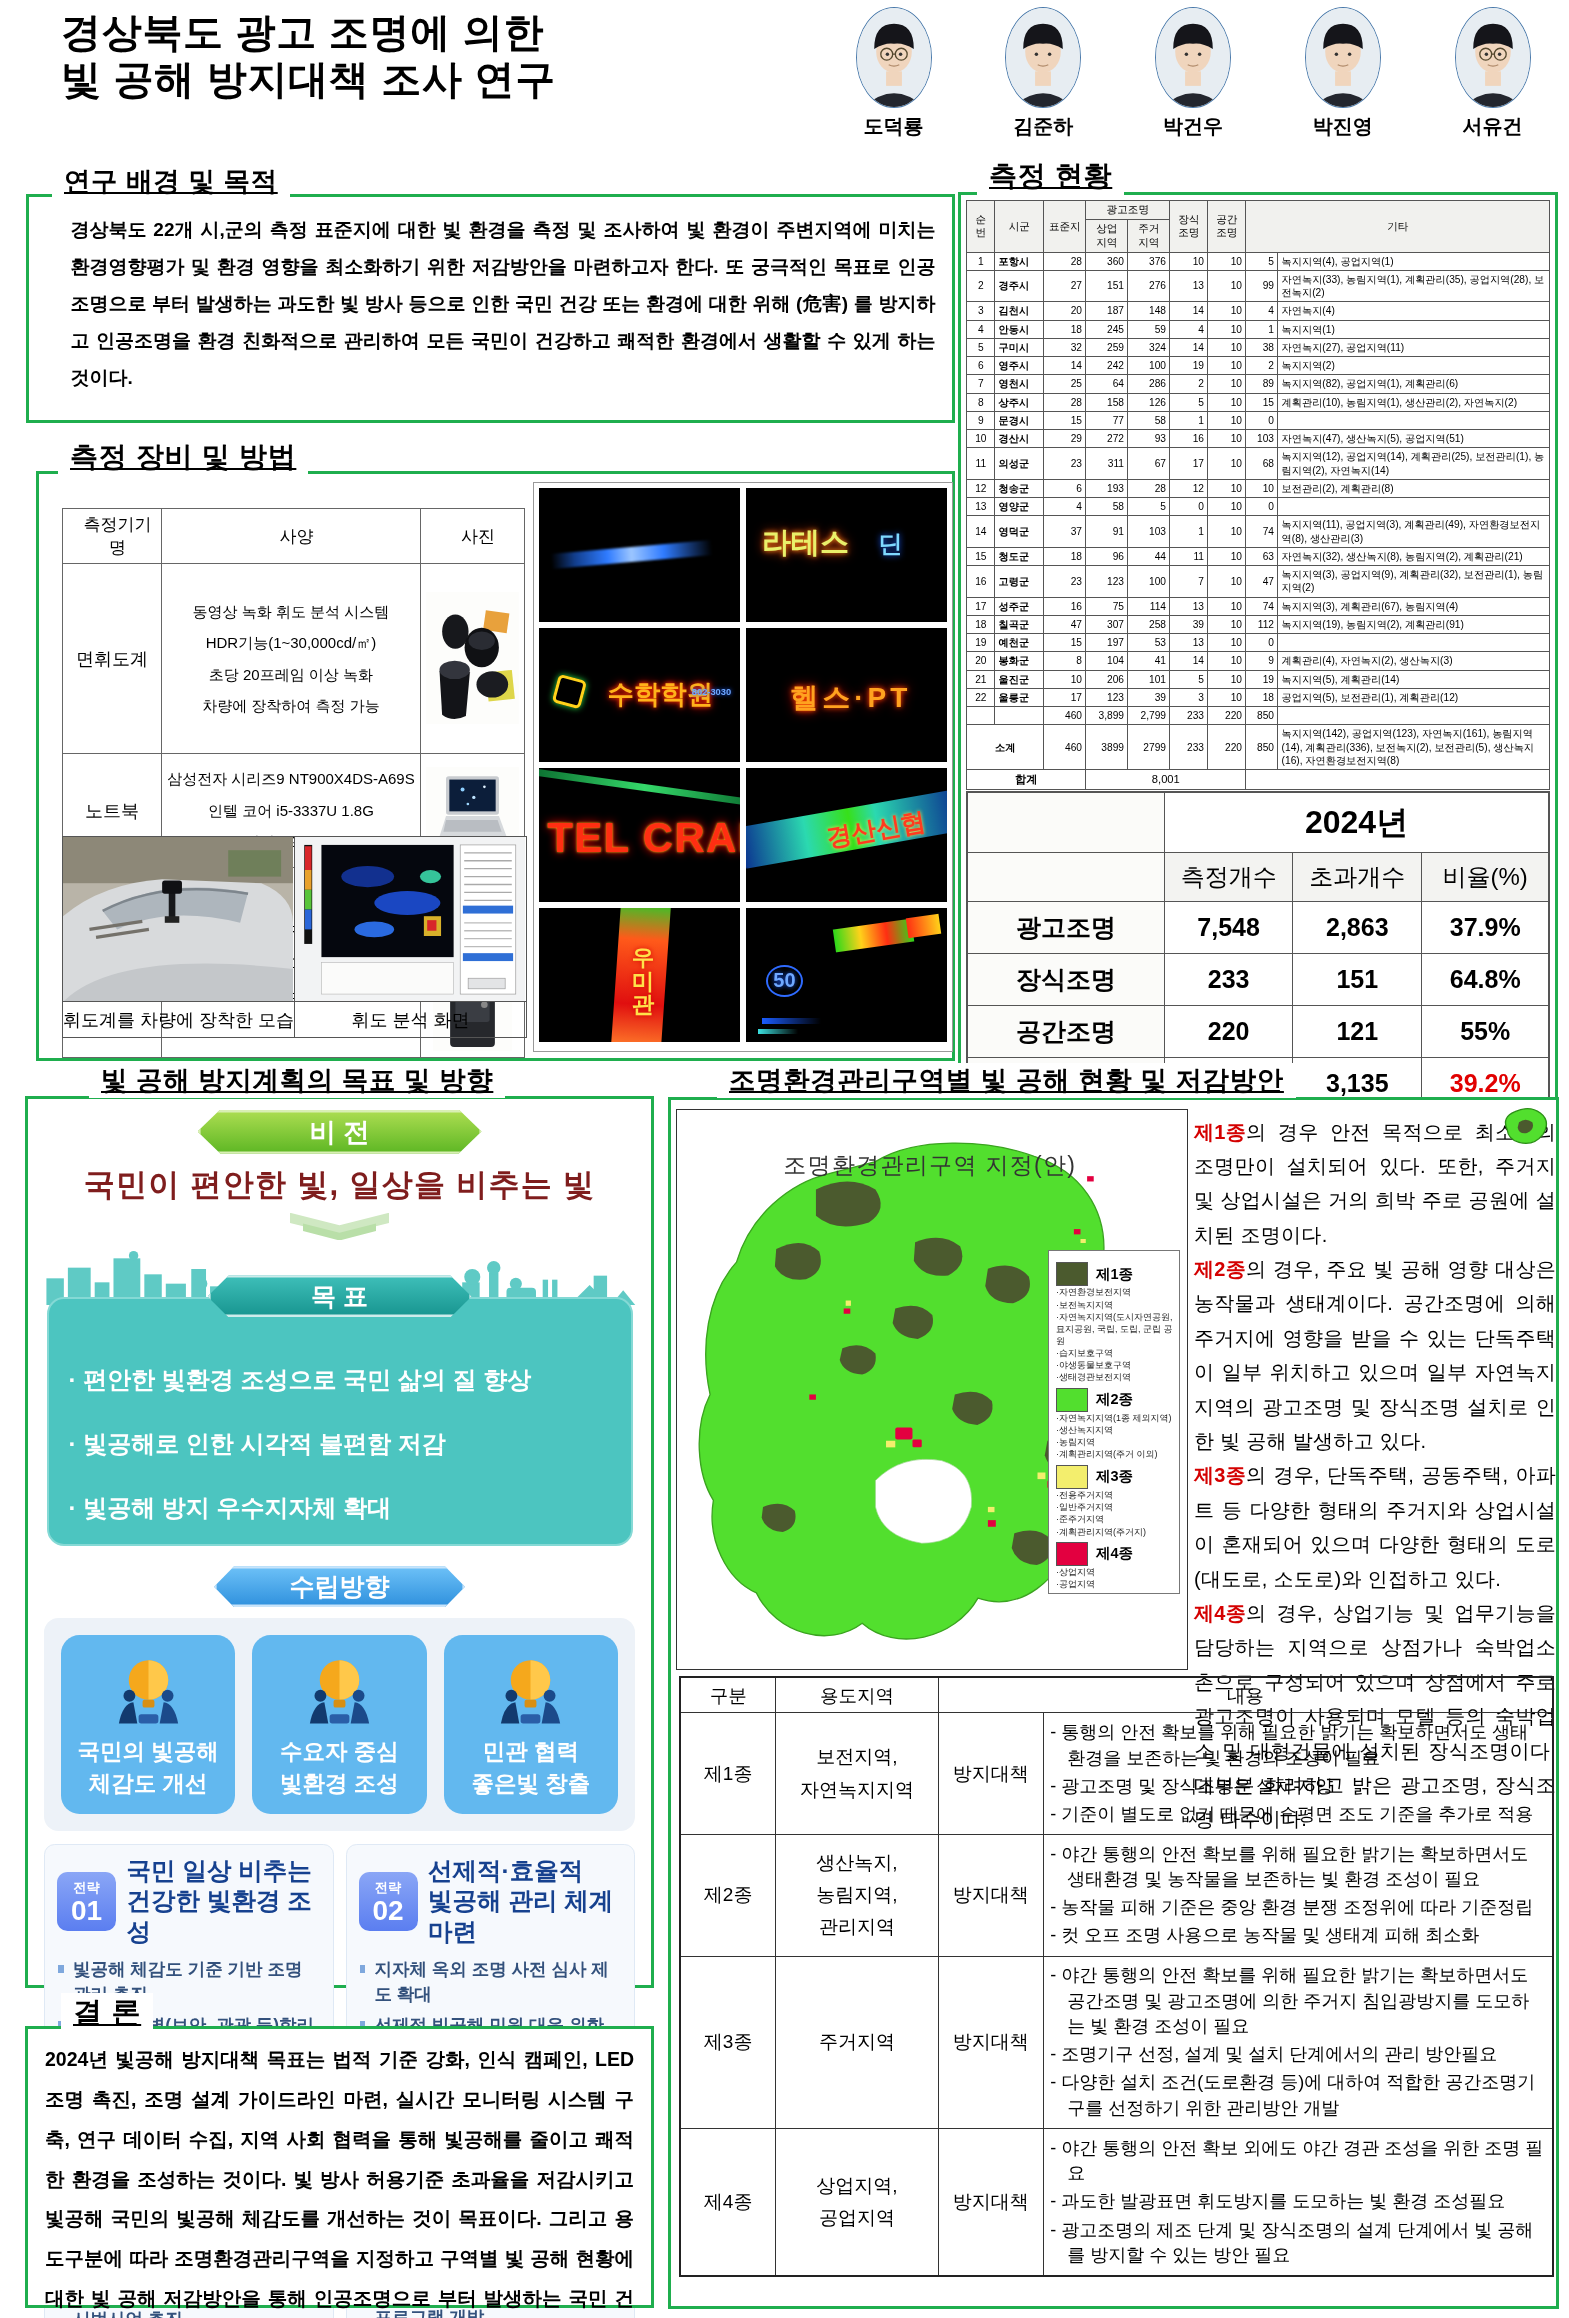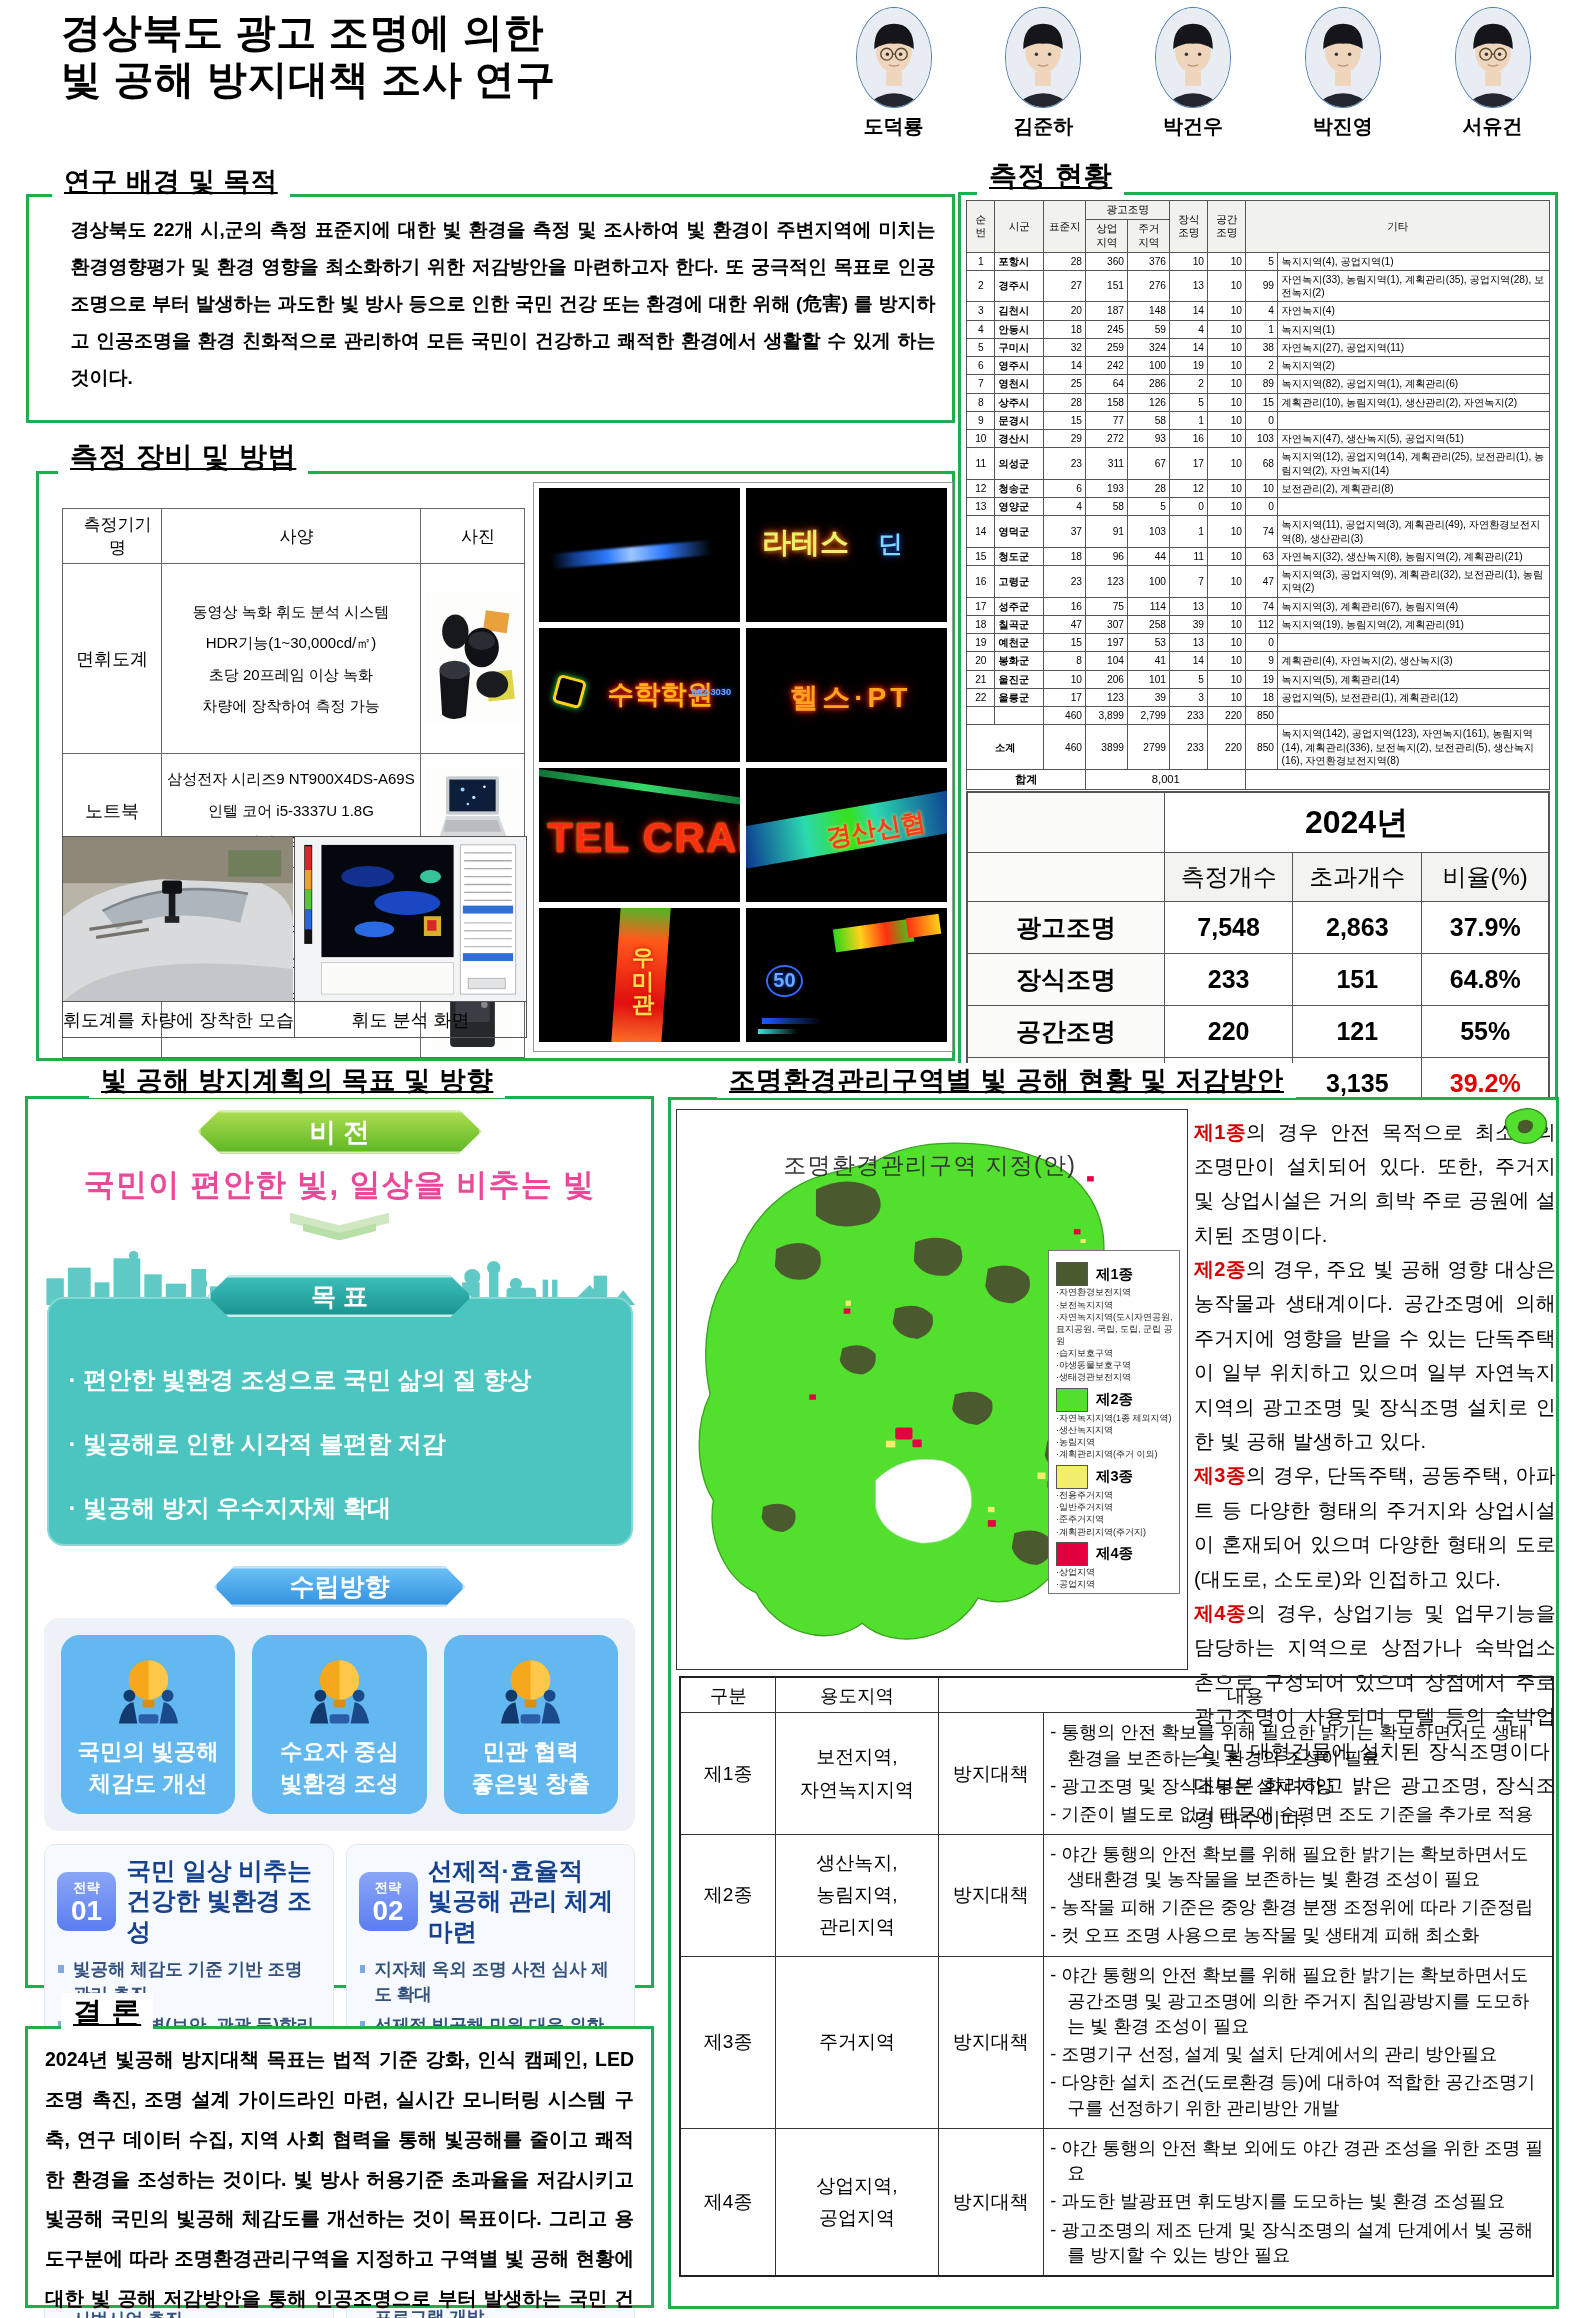--- a/index.html
+++ b/index.html
@@ -73,21 +73,21 @@
   .sum-table .year{font-size:32px;font-weight:800;height:57px;}
   .sum-table .subh{font-size:24px;font-weight:400;height:46px;background:#f3f3f1;}
   .sum-table td{font-size:25px;font-weight:800;height:49px;}
   .sum-table .rowlab{background:#fbfbf9;}
   .red{color:#e10000;}
   .redtag{color:#d40000;font-weight:800;}
   
   .hex{clip-path:polygon(8% 0,92% 0,100% 50%,92% 100%,8% 100%,0 50%);color:#fff;font-weight:800;text-align:center;}
   .hex-vision{width:284px;height:44px;line-height:44px;font-size:26.4px;margin:10.6px auto 0;
       background:linear-gradient(180deg,#aede52,#5cb623);box-shadow:inset 0 0 0 2.6px #d9efb4;}
-  .vision-text{ text-align:center;font-size:31px;font-weight:800;color:#ec4899;margin-top:10.6px;letter-spacing:1.3px;}
+  .vision-text{ text-align:center;font-size:31px;font-weight:800;color:#7f1d1d;margin-top:10.6px;letter-spacing:1.3px;}
   .chev{width:99px;height:22.5px;margin:6.6px auto 1.3px;background:#cfe8c2;clip-path:polygon(0 0,50% 55%,100% 0,100% 45%,50% 100%,0 45%);}
   .chev2{width:73px;height:17px;margin:-13.2px auto 0;background:#b9dfa8;clip-path:polygon(0 0,50% 55%,100% 0,100% 45%,50% 100%,0 45%);}
   .goal-wrap{position:relative;margin:57px 18.5px 0;}
   .skyline{position:absolute;left:-13.2px;top:-48px;width:103%;height:56px;}
   .goal-box{position:relative;background:#4cc5c0;border:2.6px solid #85d9d5;border-radius:17px;padding:37px 20px 17px;}
   .hex-goal{position:absolute;left:50%;transform:translateX(-50%);top:-24px;width:264px;height:42px;line-height:42px;font-size:25px;
       background:linear-gradient(180deg,#3fc0ba,#17948f);box-shadow:inset 0 0 0 2.6px #cdeceb;}
   .goal-item{color:#fff;font-size:24px;font-weight:800;line-height:1.65;padding-left:17px;text-indent:-17px;margin-top:24px;}
   .goal-item::before{content:"·  ";}
   .hex-dir{width:251px;height:41px;line-height:41px;font-size:25px;margin:20px auto 0;

